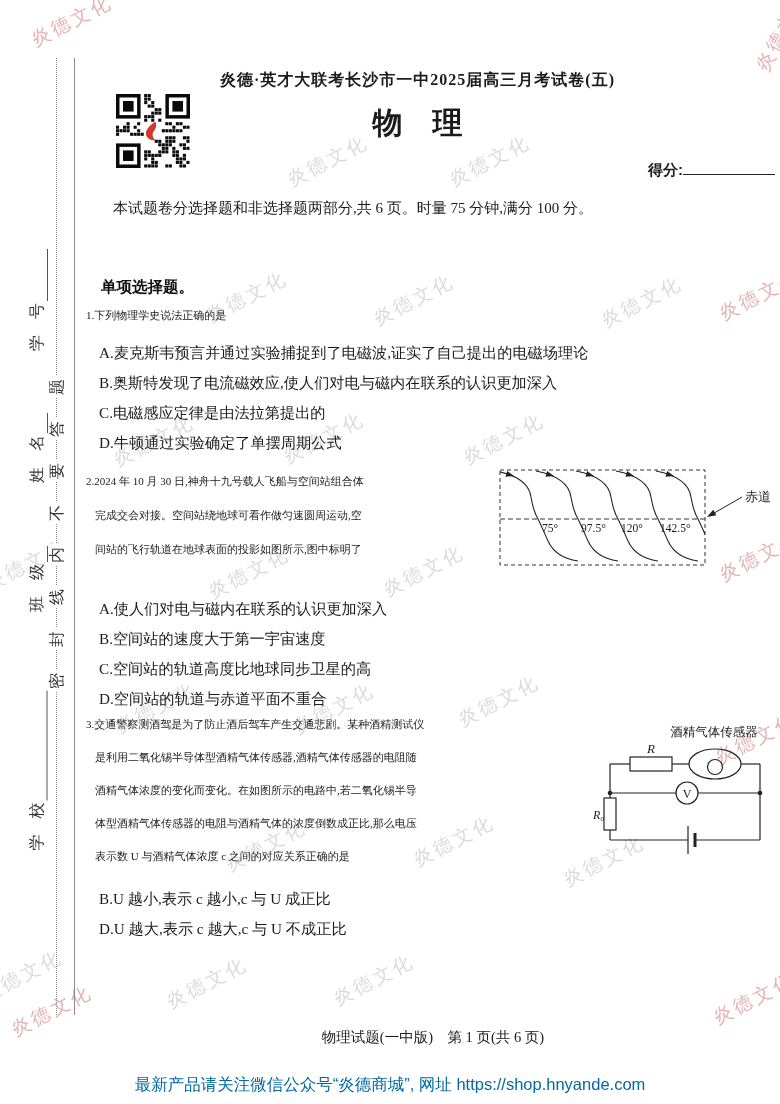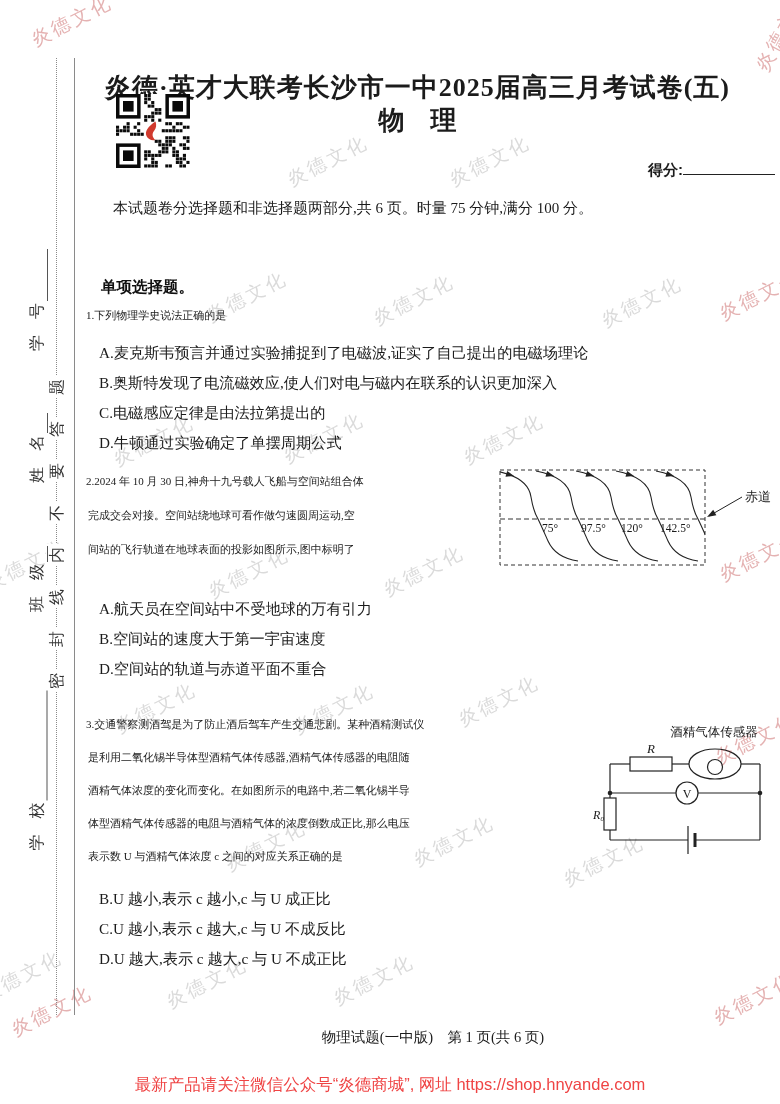--- a/index.html
+++ b/index.html
@@ -13,42 +13,42 @@
   
   .v-dotted{position:absolute;left:56px;top:58px;height:957px;border-left:1px dotted #8a8a8a;}
   .v-solid{position:absolute;left:74px;top:58px;height:957px;border-left:1px solid #8a8a8a;}
   .seal-ch{position:absolute;left:46px;width:22px;height:22px;text-align:center;line-height:22px;
            font-size:16px;background:#fff;transform:rotate(-90deg);color:#333;}
   .side-field{position:absolute;height:22px;display:flex;align-items:flex-end;
               transform:rotate(-90deg);white-space:nowrap;font-size:16px;color:#333;}
   .side-field .fl-line{display:inline-block;border-bottom:1px solid #555;height:16px;margin-left:2px;}
   
   .title{position:absolute;top:70px;left:70px;right:15px;text-align:center;
-         font-size:26px;font-weight:bold;letter-spacing:1px;}
+         font-size:16px;font-weight:bold;letter-spacing:1px;}
   .subject{position:absolute;top:103px;left:70px;right:15px;text-align:center;
-           font-size:26px;font-weight:bold;}
+           font-size:30px;font-weight:bold;}
   .score{position:absolute;top:161px;right:5px;font-size:15px;font-weight:bold;
          font-family:"Liberation Sans","DejaVu Sans",sans-serif;}
   .score .score-line{display:inline-block;width:92px;height:13px;border-bottom:1px solid #222;}
   .intro{position:absolute;top:199px;left:113px;font-size:15px;white-space:nowrap;}
   
   .sec-head{position:absolute;left:86px;font-size:15.5px;font-weight:bold;white-space:nowrap;
             font-family:"Liberation Sans","DejaVu Sans",sans-serif;color:#111;}
   .stem{position:absolute;left:86px;font-size:11px;}
   .stem .ln{white-space:nowrap;}
-  .stem .ln.ind{margin-left:2px;}
+  .stem .ln.ind{margin-left:9px;}
   .opts{position:absolute;left:99px;font-size:15.2px;}
   .opts .opt{white-space:nowrap;}
   
   .fig{position:absolute;}
   svg text{font-family:"Liberation Serif","DejaVu Serif",serif;fill:#1b1b1b;}
   
   .page-label{position:absolute;top:1028px;left:86px;right:0;text-align:center;font-size:14.5px;}
   .promo{position:absolute;top:1074px;left:0;right:0;text-align:center;font-size:16.5px;
-         font-family:"Liberation Sans","DejaVu Sans",sans-serif;color:#ef4444;}
+         font-family:"Liberation Sans","DejaVu Sans",sans-serif;color:#0369a1;}
 </style>
 </head>
 <body>
 
 <div class="page">
 
   <span class="wm pink" style="left:28px;top:8px;">炎德文化</span>
   <span class="wm pink steep" style="left:738px;top:18px;">炎德文化</span>
   <span class="wm pink" style="left:716px;top:282px;">炎德文化</span>
   <span class="wm pink" style="left:716px;top:543px;">炎德文化</span>
@@ -284,22 +284,23 @@
     <text x="44" y="64" font-size="11.5">75°</text>
     <text x="83" y="64" font-size="11.5">97.5°</text>
     <text x="123" y="64" font-size="11.5">120°</text>
     <text x="162" y="64" font-size="11.5">142.5°</text>
     <line x1="244" y1="29" x2="211" y2="48" stroke="#222" stroke-width="1"></line>
     <polygon points="0,0 9,-3.2 9,3.2" transform="translate(209,49) rotate(-30)" fill="#222"></polygon>
     <text x="247" y="33" font-size="13">赤道</text>
   </svg>
 
   <div class="opts" style="top:594px;line-height:30px;">
-    <div class="opt">A.航天员在空间站中不受地球的万有引力</div>
+    <div class="opt">A.使人们对电与磁内在联系的认识更加深入</div>
     <div class="opt">B.空间站的速度大于第一宇宙速度</div>
+    <div class="opt">C.空间站的轨道高度比地球同步卫星的高</div>
     <div class="opt">D.空间站的轨道与赤道平面不重合</div>
   </div>
 
   <div class="stem" style="top:708px;line-height:33px;">
     <div class="ln">3.交通警察测酒驾是为了防止酒后驾车产生交通悲剧。某种酒精测试仪</div>
     <div class="ln ind">是利用二氧化锡半导体型酒精气体传感器,酒精气体传感器的电阻随</div>
     <div class="ln ind">酒精气体浓度的变化而变化。在如图所示的电路中,若二氧化锡半导</div>
     <div class="ln ind">体型酒精气体传感器的电阻与酒精气体的浓度倒数成正比,那么电压</div>
     <div class="ln ind">表示数 U 与酒精气体浓度 c 之间的对应关系正确的是</div>
   </div>
@@ -327,20 +328,19 @@
     </g>
     <circle cx="18" cy="73" r="2.3" fill="#222"></circle>
     <circle cx="168" cy="73" r="2.3" fill="#222"></circle>
     <text x="59" y="33" font-size="13" font-style="italic" text-anchor="middle">R</text>
     <text x="1" y="99" font-size="12" font-style="italic">R₀</text>
     <text x="95" y="77.5" font-size="12" text-anchor="middle">V</text>
   </svg>
 
   <div class="opts" style="top:884px;line-height:30px;">
     <div class="opt">B.U 越小,表示 c 越小,c 与 U 成正比</div>
-    <div class="opt">C.U 越小,表示 c 越大,c 与 U 不成反比</div>
     <div class="opt">D.U 越大,表示 c 越大,c 与 U 不成正比</div>
   </div>
 
   <div class="page-label">物理试题(一中版)　第 1 页(共 6 页)</div>
   <div class="promo">最新产品请关注微信公众号“炎德商城”, 网址 https://shop.hnyande.com</div>
 
 </div>
 
 </body></html>

